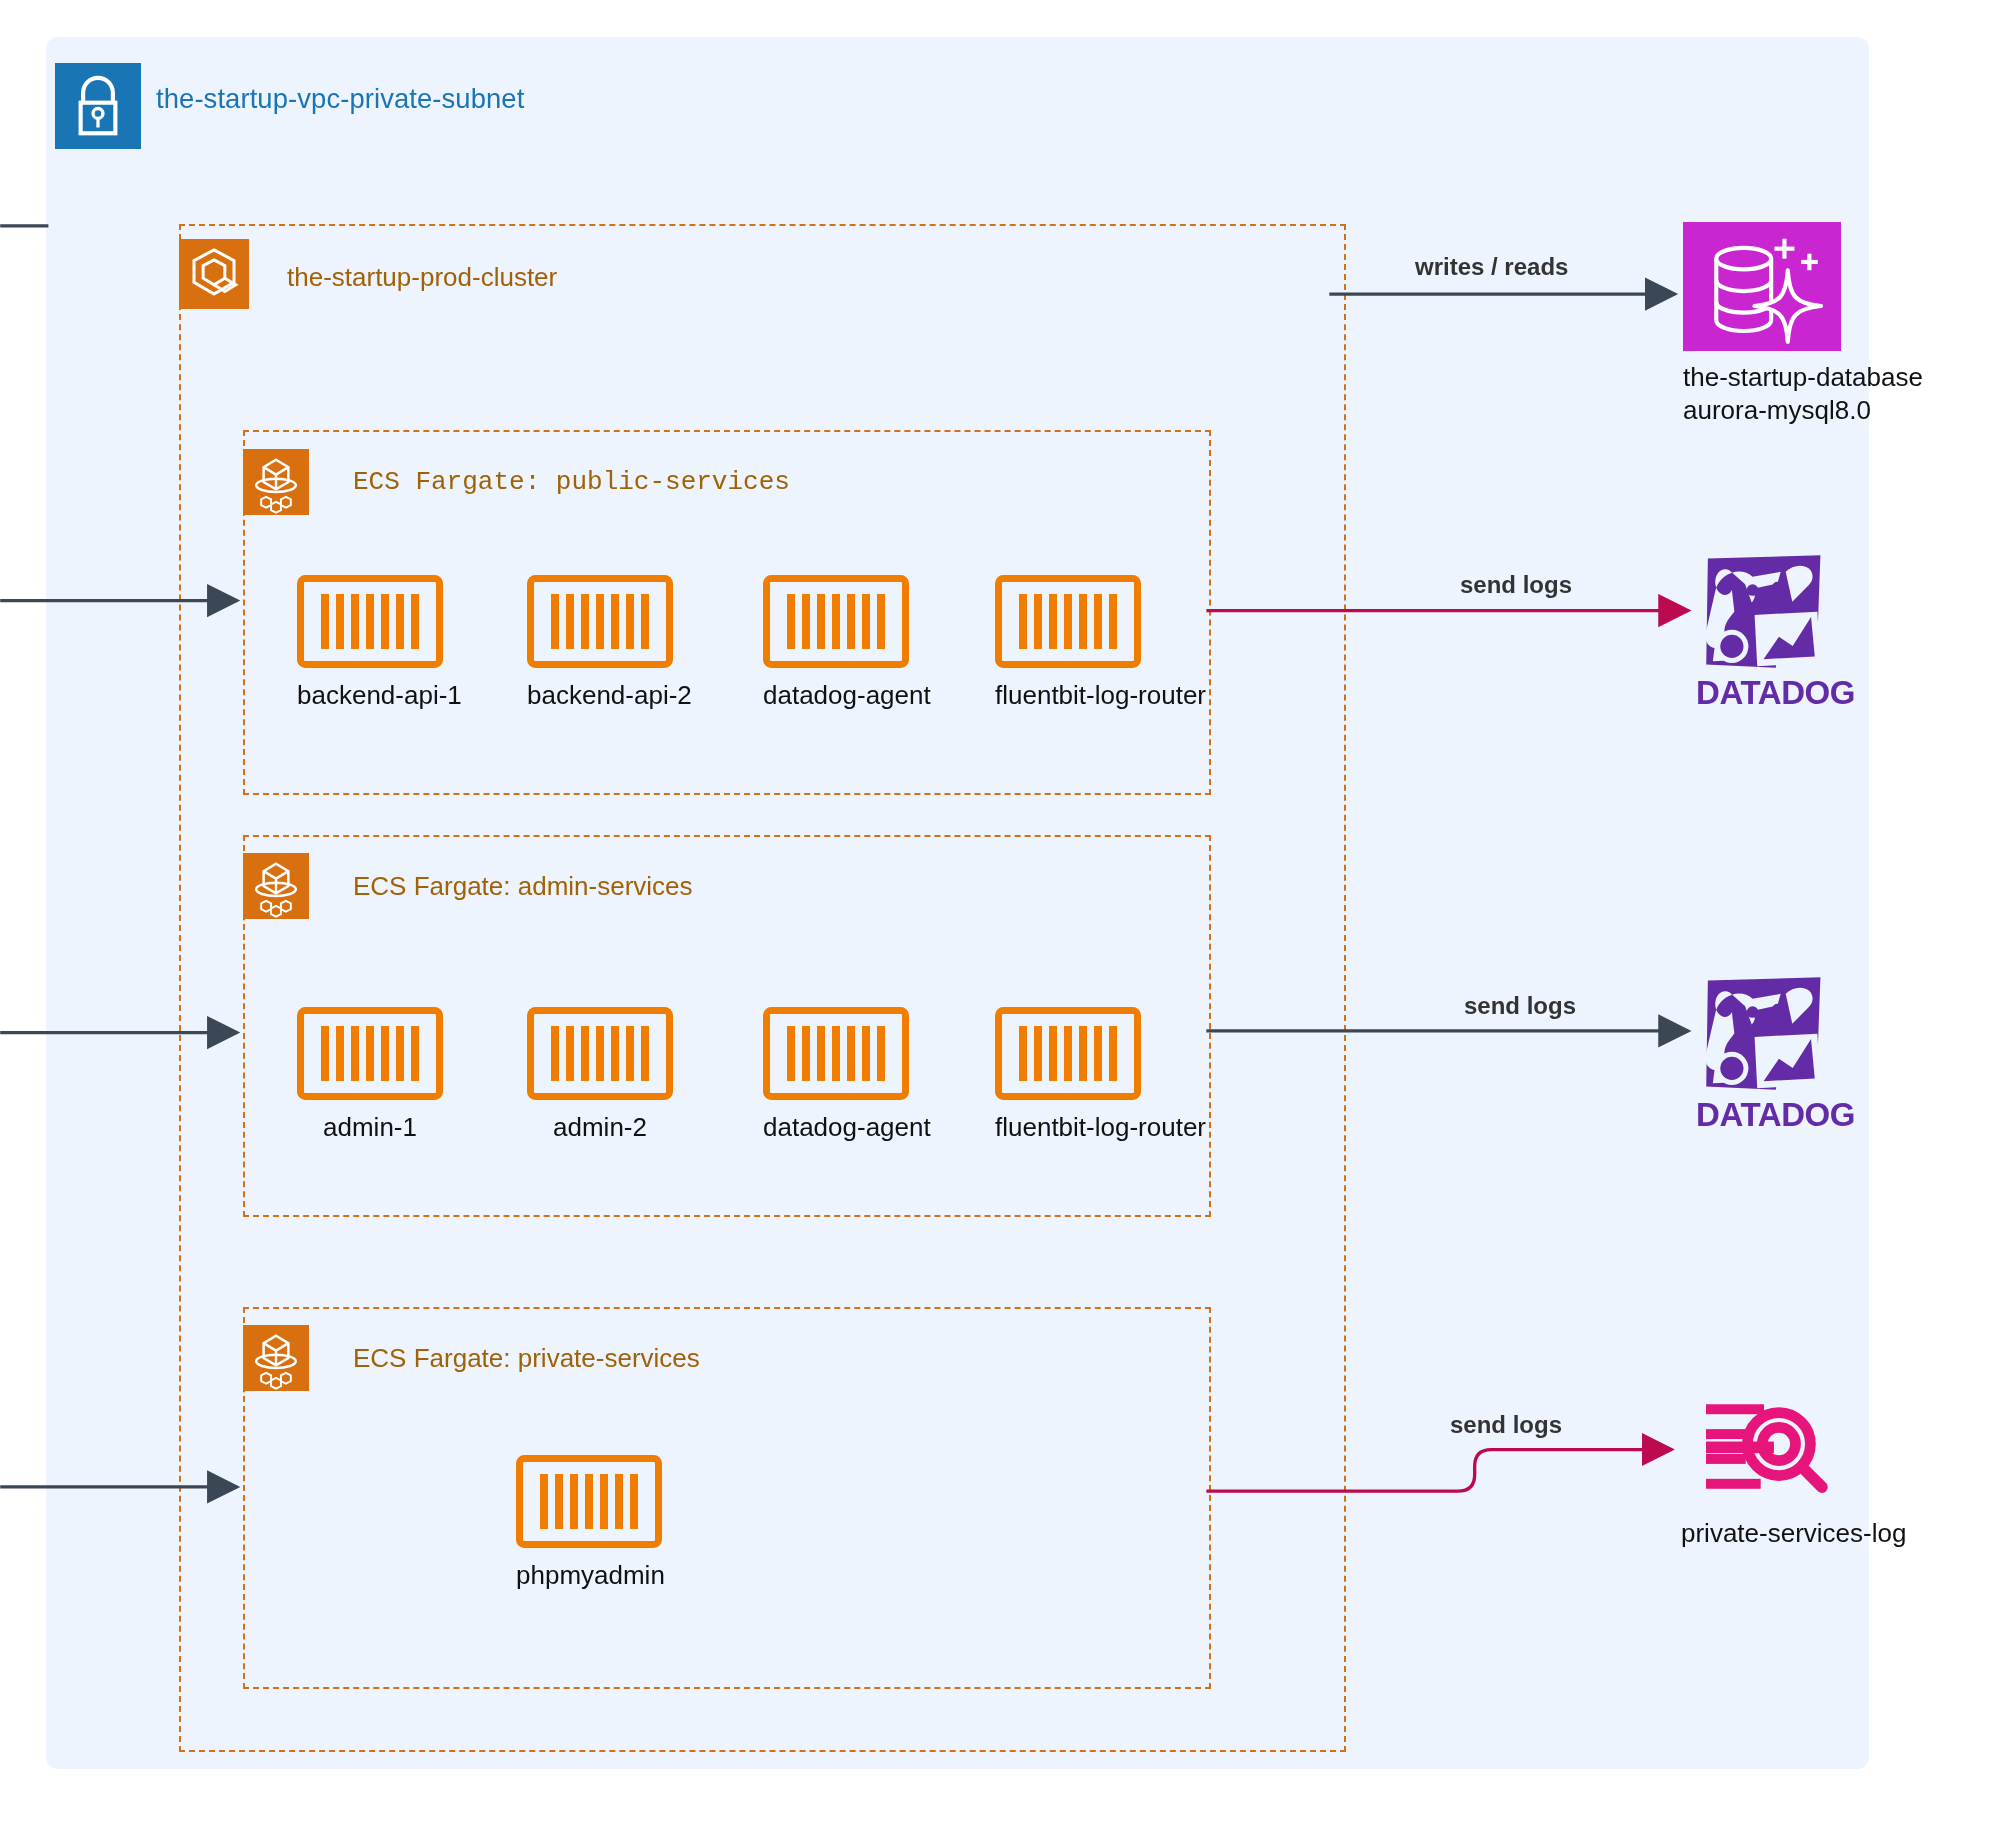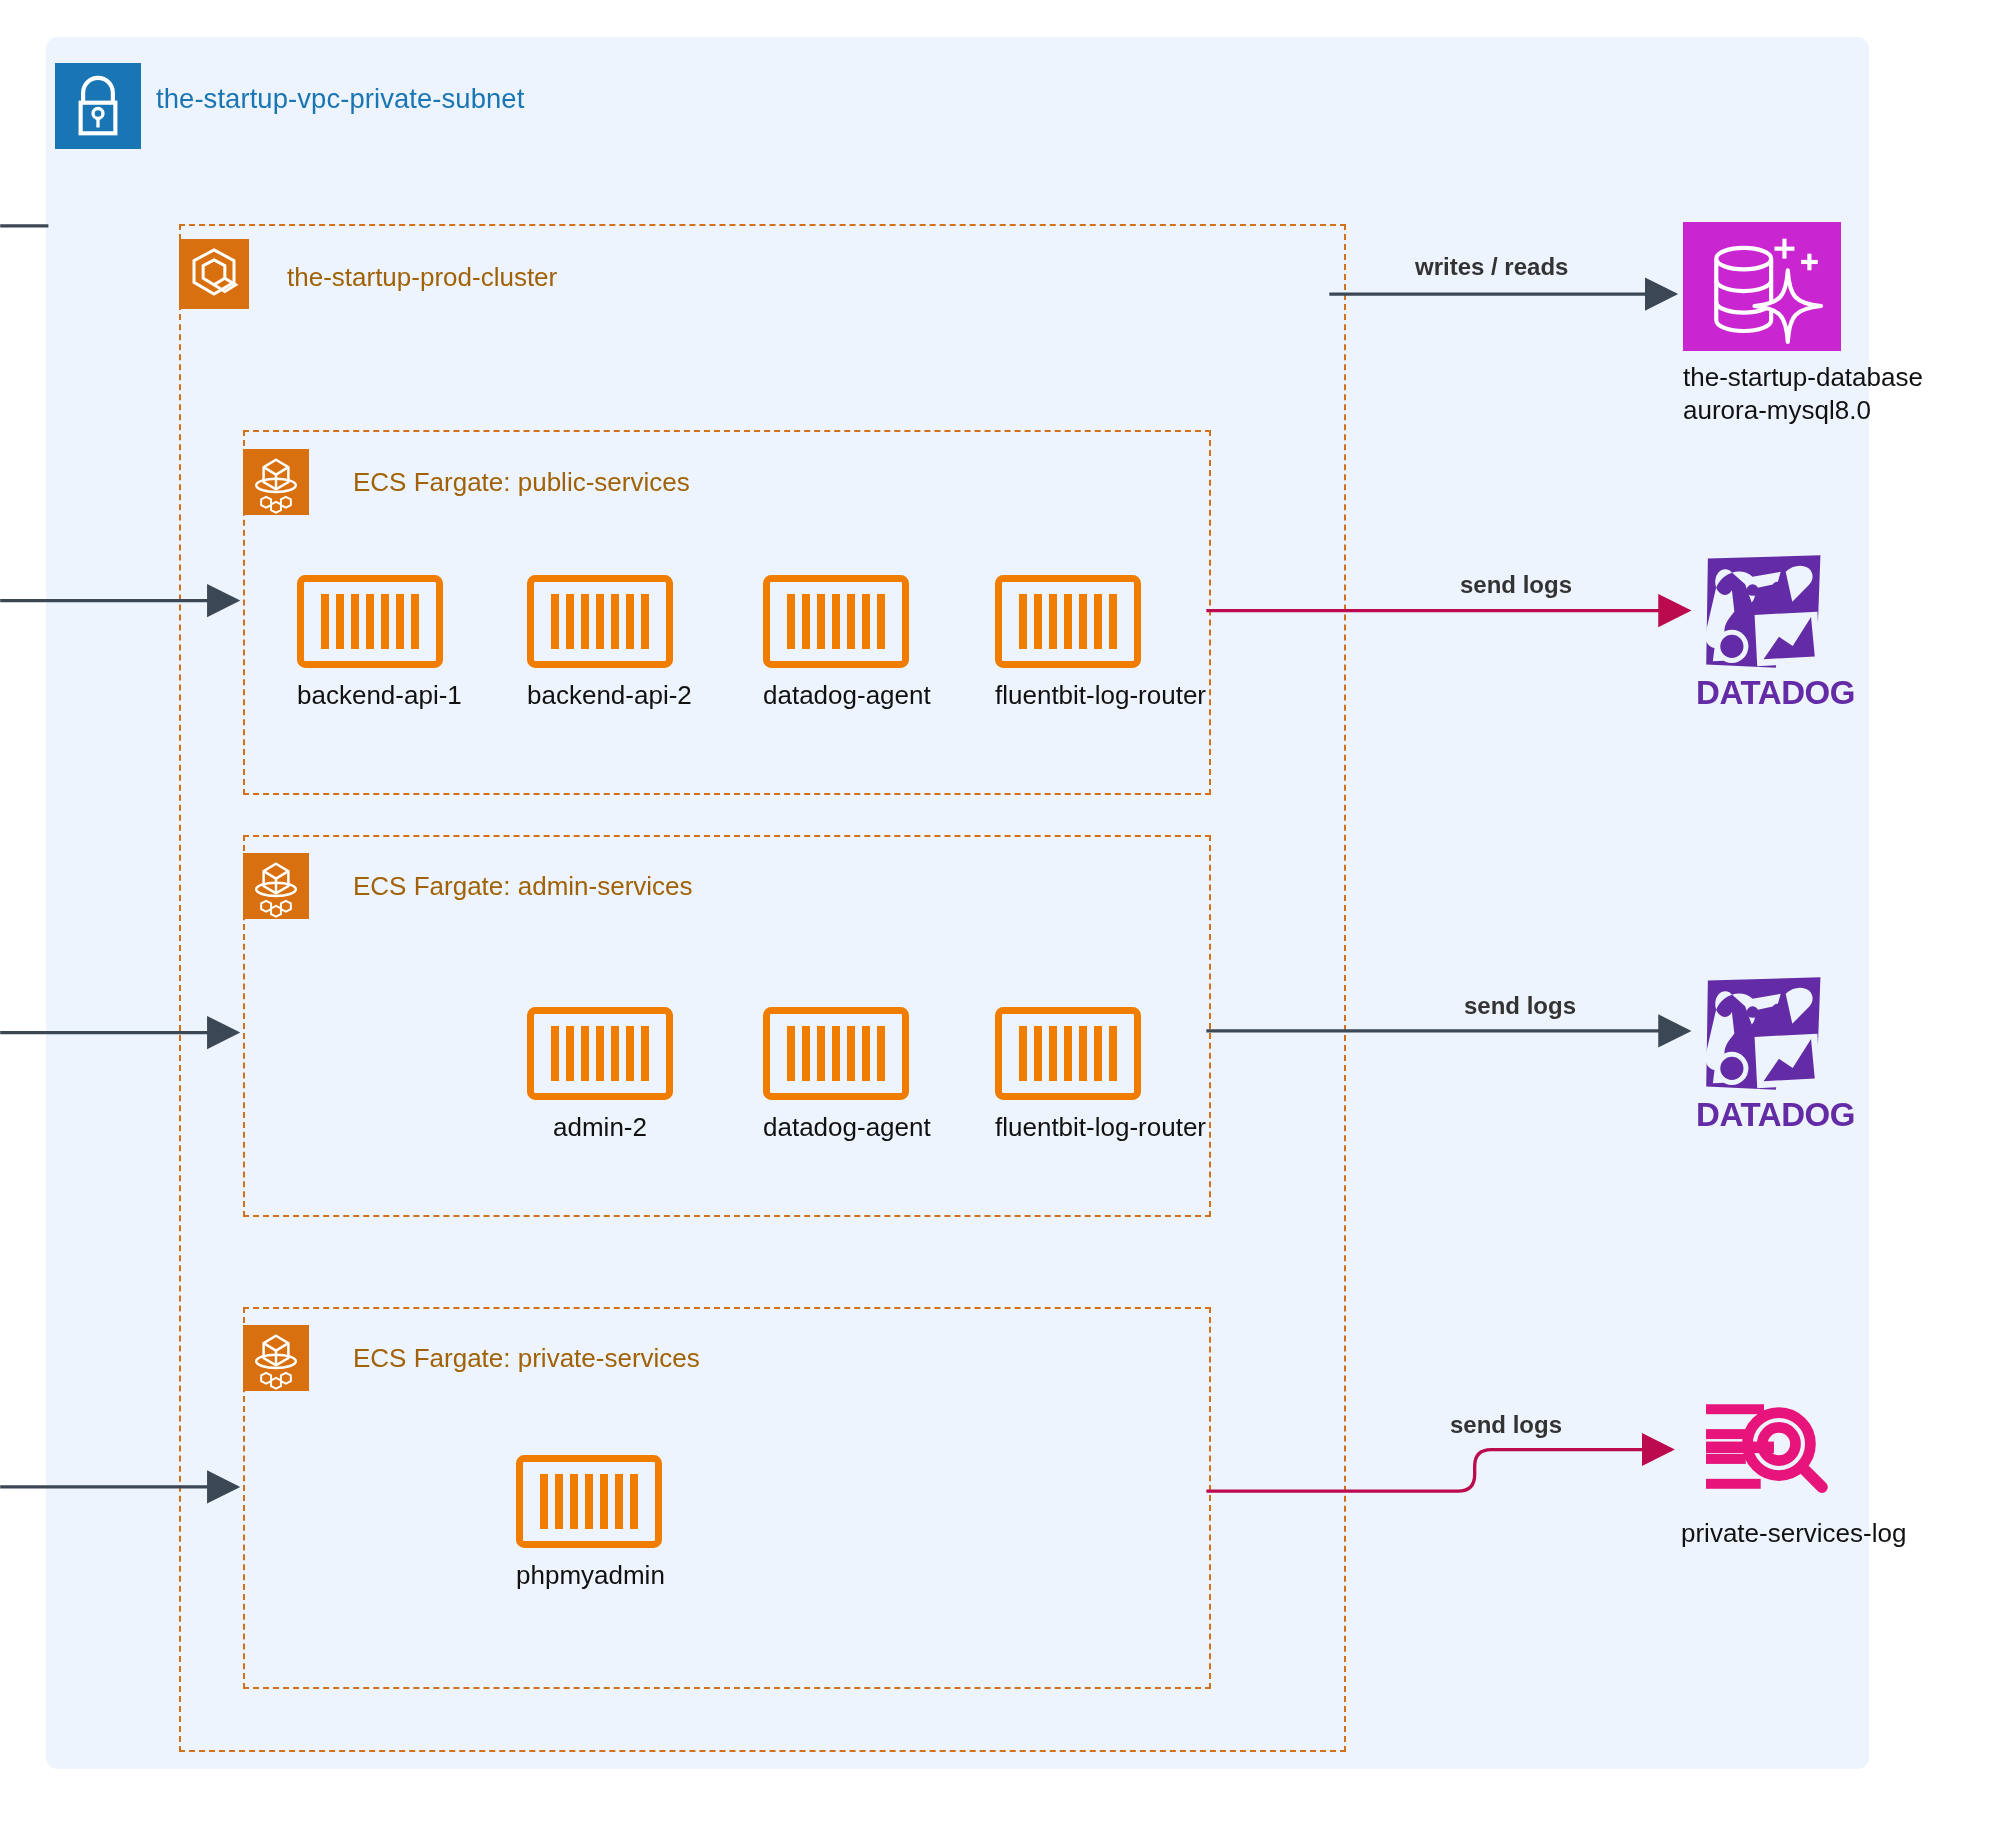--- a/index.html
+++ b/index.html
@@ -167,21 +167,21 @@
       <path d="M40 13 L55 22 L55 40 L40 49 L25 40 L25 22 Z" fill="none" stroke="#ffffff" stroke-width="3"></path>
       <line x1="25" y1="22" x2="40" y2="31" stroke="#ffffff" stroke-width="3"></line>
       <line x1="55" y1="22" x2="40" y2="31" stroke="#ffffff" stroke-width="3"></line>
       <line x1="40" y1="31" x2="40" y2="49" stroke="#ffffff" stroke-width="3"></line>
       <ellipse cx="40" cy="44" rx="24" ry="8" fill="none" stroke="#ffffff" stroke-width="3"></ellipse>
       <path d="M28 58 L34 61 L34 68 L28 71 L22 68 L22 61 Z" fill="none" stroke="#ffffff" stroke-width="2.4"></path>
       <path d="M52 58 L58 61 L58 68 L52 71 L46 68 L46 61 Z" fill="none" stroke="#ffffff" stroke-width="2.4"></path>
       <path d="M40 64 L46 67 L46 74 L40 77 L34 74 L34 67 Z" fill="none" stroke="#ffffff" stroke-width="2.4"></path>
     </svg>
   </div>
-  <div class="group-label" style="left:353px; top:467px;">ECS Fargate: public-services</div>
+  <div class="group-label" style="left:353px; top:467px;font-family:Liberation Mono, monospace;">ECS Fargate: public-services</div>
 
   <div class="task" style="left:297px; top:575px;">
     <div class="task-icon">
       <i></i>
         <i></i>
         <i></i>
         <i></i>
         <i></i>
         <i></i>
         <i></i>
@@ -233,20 +233,32 @@
       <line x1="55" y1="22" x2="40" y2="31" stroke="#ffffff" stroke-width="3"></line>
       <line x1="40" y1="31" x2="40" y2="49" stroke="#ffffff" stroke-width="3"></line>
       <ellipse cx="40" cy="44" rx="24" ry="8" fill="none" stroke="#ffffff" stroke-width="3"></ellipse>
       <path d="M28 58 L34 61 L34 68 L28 71 L22 68 L22 61 Z" fill="none" stroke="#ffffff" stroke-width="2.4"></path>
       <path d="M52 58 L58 61 L58 68 L52 71 L46 68 L46 61 Z" fill="none" stroke="#ffffff" stroke-width="2.4"></path>
       <path d="M40 64 L46 67 L46 74 L40 77 L34 74 L34 67 Z" fill="none" stroke="#ffffff" stroke-width="2.4"></path>
     </svg>
   </div>
   <div class="group-label" style="left:353px; top:871px;">ECS Fargate: admin-services</div>
 
+  <div class="task" style="left:297px; top:1007px;">
+    <div class="task-icon">
+      <i></i>
+        <i></i>
+        <i></i>
+        <i></i>
+        <i></i>
+        <i></i>
+        <i></i>
+    </div>
+    <div class="task-label">admin-1</div>
+  </div>
   <div class="task" style="left:527px; top:1007px;">
     <div class="task-icon">
       <i></i>
         <i></i>
         <i></i>
         <i></i>
         <i></i>
         <i></i>
         <i></i>
     </div>

